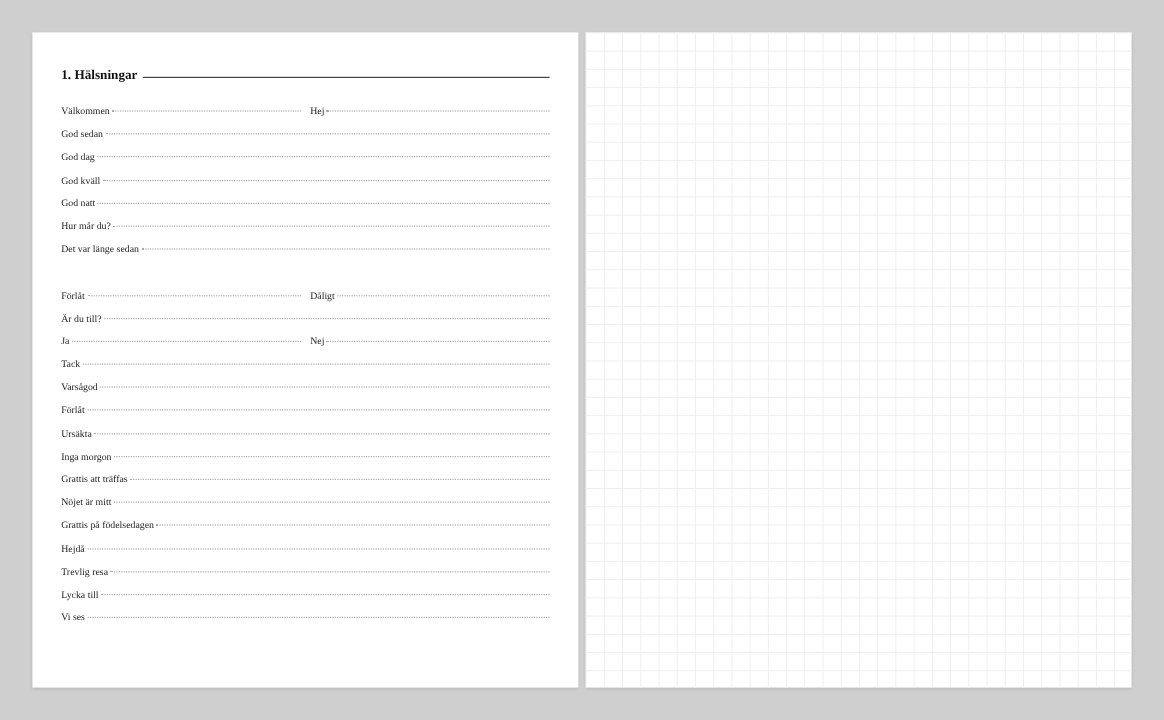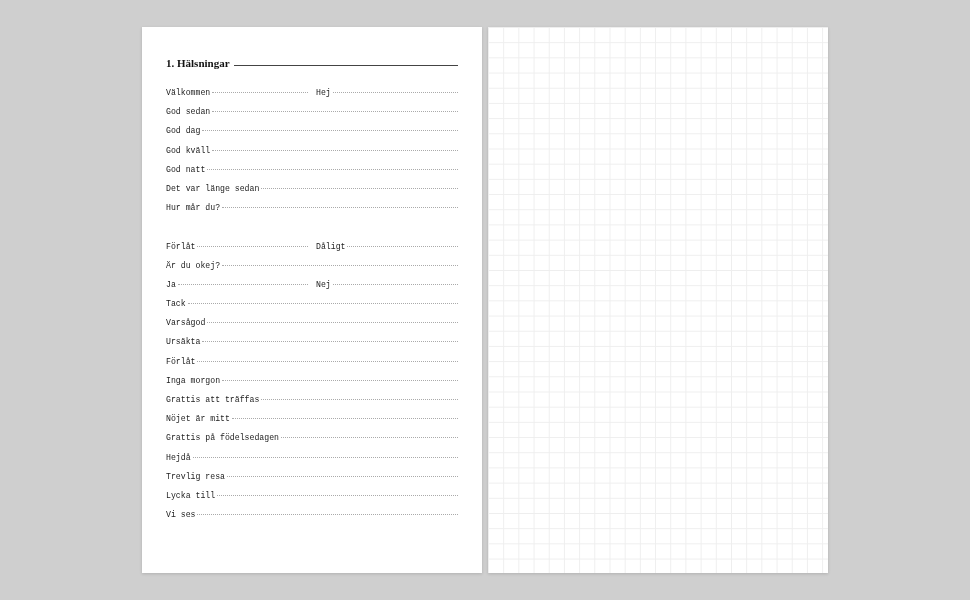--- a/index.html
+++ b/index.html
@@ -12,21 +12,21 @@
     display: flex;
     justify-content: center;
     align-items: center;
   }
   .spread {
     display: flex;
     gap: 6px;
   }
   .page {
     background: #fff;
-    width: 340px;
+    width: 455px;
     height: 546px;
     box-shadow: 0 1px 3px rgba(0,0,0,0.15);
     position: relative;
     text-align: center;
   }
   
   .left-page {
     padding: 30px 24px 24px 24px;
   }
   .page-title {
@@ -52,21 +52,21 @@
     font-size: 8.2px;
     color: #222;
     height: 19.2px;
     line-height: 19.2px;
   }
   .cell {
     display: flex;
     align-items: baseline;
     flex: 1;
   }
-  .cell .word { white-space: nowrap; padding-right: 2px; font-family: Liberation Mono, monospace; }
+  .cell .word { white-space: nowrap; padding-right: 2px; }
   .cell .dots {
     flex: 1;
     border-bottom: 1px dotted #aaa;
     position: relative;
     top: -2px;
   }
   .cell + .cell { margin-left: 8px; }
   
   .right-page {
     background-color: #fff;
@@ -116,45 +116,45 @@
           </div>
         </div>
         <div class="row">
           <div class="cell">
             <span class="word">God natt</span>
             <span class="dots"></span>
           </div>
         </div>
         <div class="row">
           <div class="cell">
+            <span class="word">Hur mår du?</span>
+            <span class="dots"></span>
+          </div>
+        </div>
+        <div class="row">
+          <div class="cell">
             <span class="word">Det var länge sedan</span>
             <span class="dots"></span>
           </div>
         </div>
         <div class="row">
-          <div class="cell">
-            <span class="word">Hur mår du?</span>
-            <span class="dots"></span>
-          </div>
-        </div>
-        <div class="row">
         </div>
         <div class="row">
           <div class="cell">
             <span class="word">Förlåt</span>
             <span class="dots"></span>
           </div>
           <div class="cell">
             <span class="word">Dåligt</span>
             <span class="dots"></span>
           </div>
         </div>
         <div class="row">
           <div class="cell">
-            <span class="word">Är du okej?</span>
+            <span class="word">Är du till?</span>
             <span class="dots"></span>
           </div>
         </div>
         <div class="row">
           <div class="cell">
             <span class="word">Ja</span>
             <span class="dots"></span>
           </div>
           <div class="cell">
             <span class="word">Nej</span>
@@ -168,27 +168,27 @@
           </div>
         </div>
         <div class="row">
           <div class="cell">
             <span class="word">Varsågod</span>
             <span class="dots"></span>
           </div>
         </div>
         <div class="row">
           <div class="cell">
+            <span class="word">Förlåt</span>
+            <span class="dots"></span>
+          </div>
+        </div>
+        <div class="row">
+          <div class="cell">
             <span class="word">Ursäkta</span>
-            <span class="dots"></span>
-          </div>
-        </div>
-        <div class="row">
-          <div class="cell">
-            <span class="word">Förlåt</span>
             <span class="dots"></span>
           </div>
         </div>
         <div class="row">
           <div class="cell">
             <span class="word">Inga morgon</span>
             <span class="dots"></span>
           </div>
         </div>
         <div class="row">

